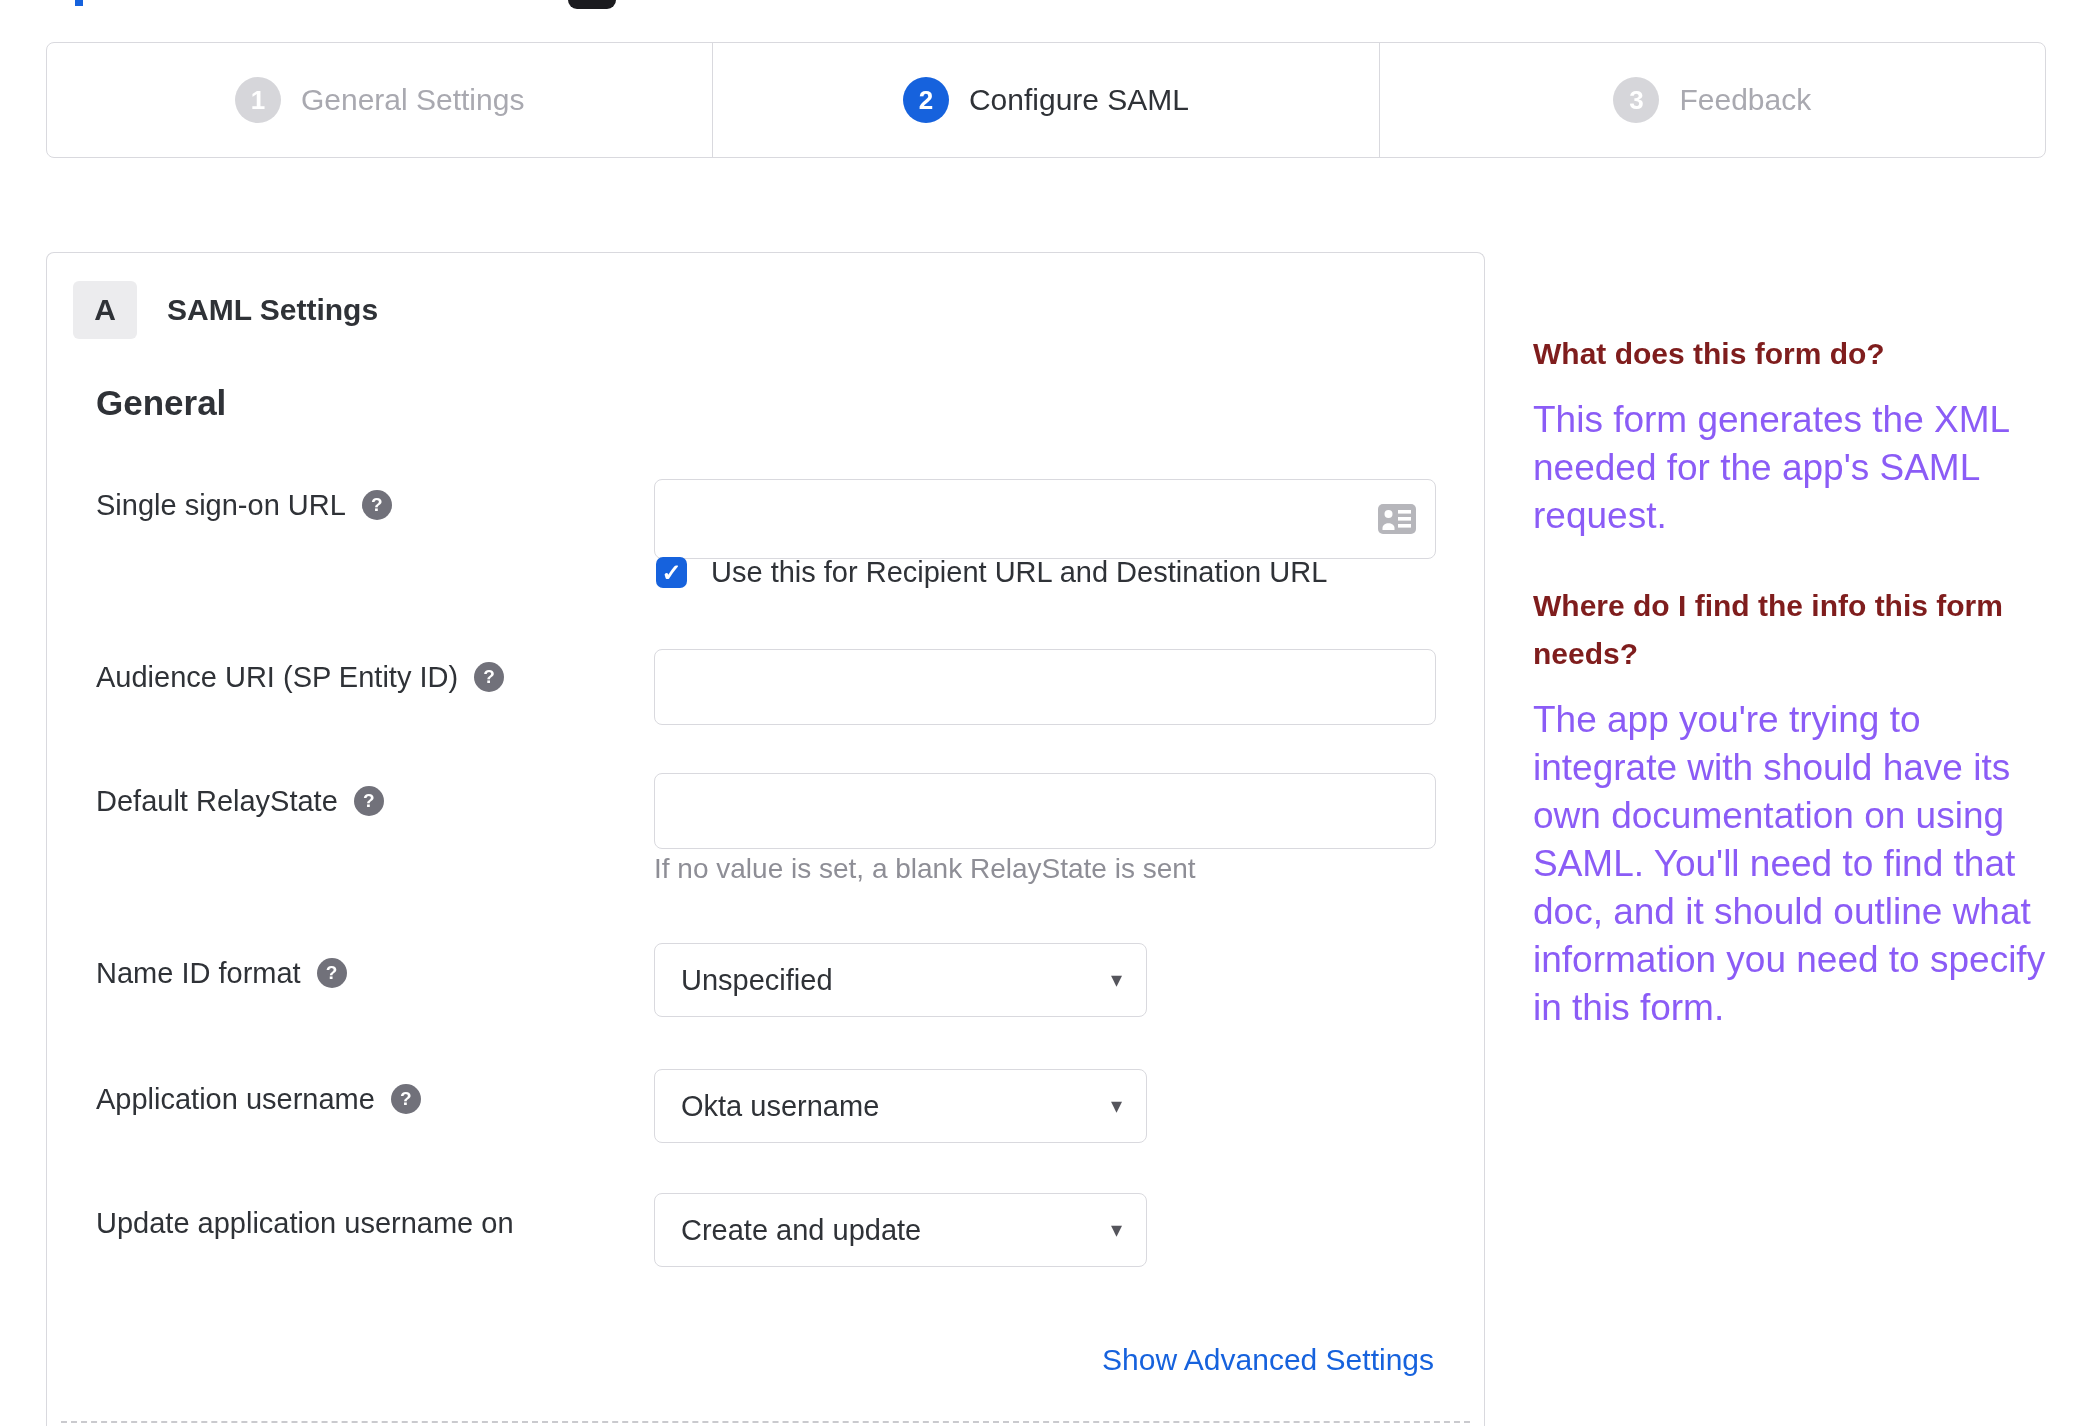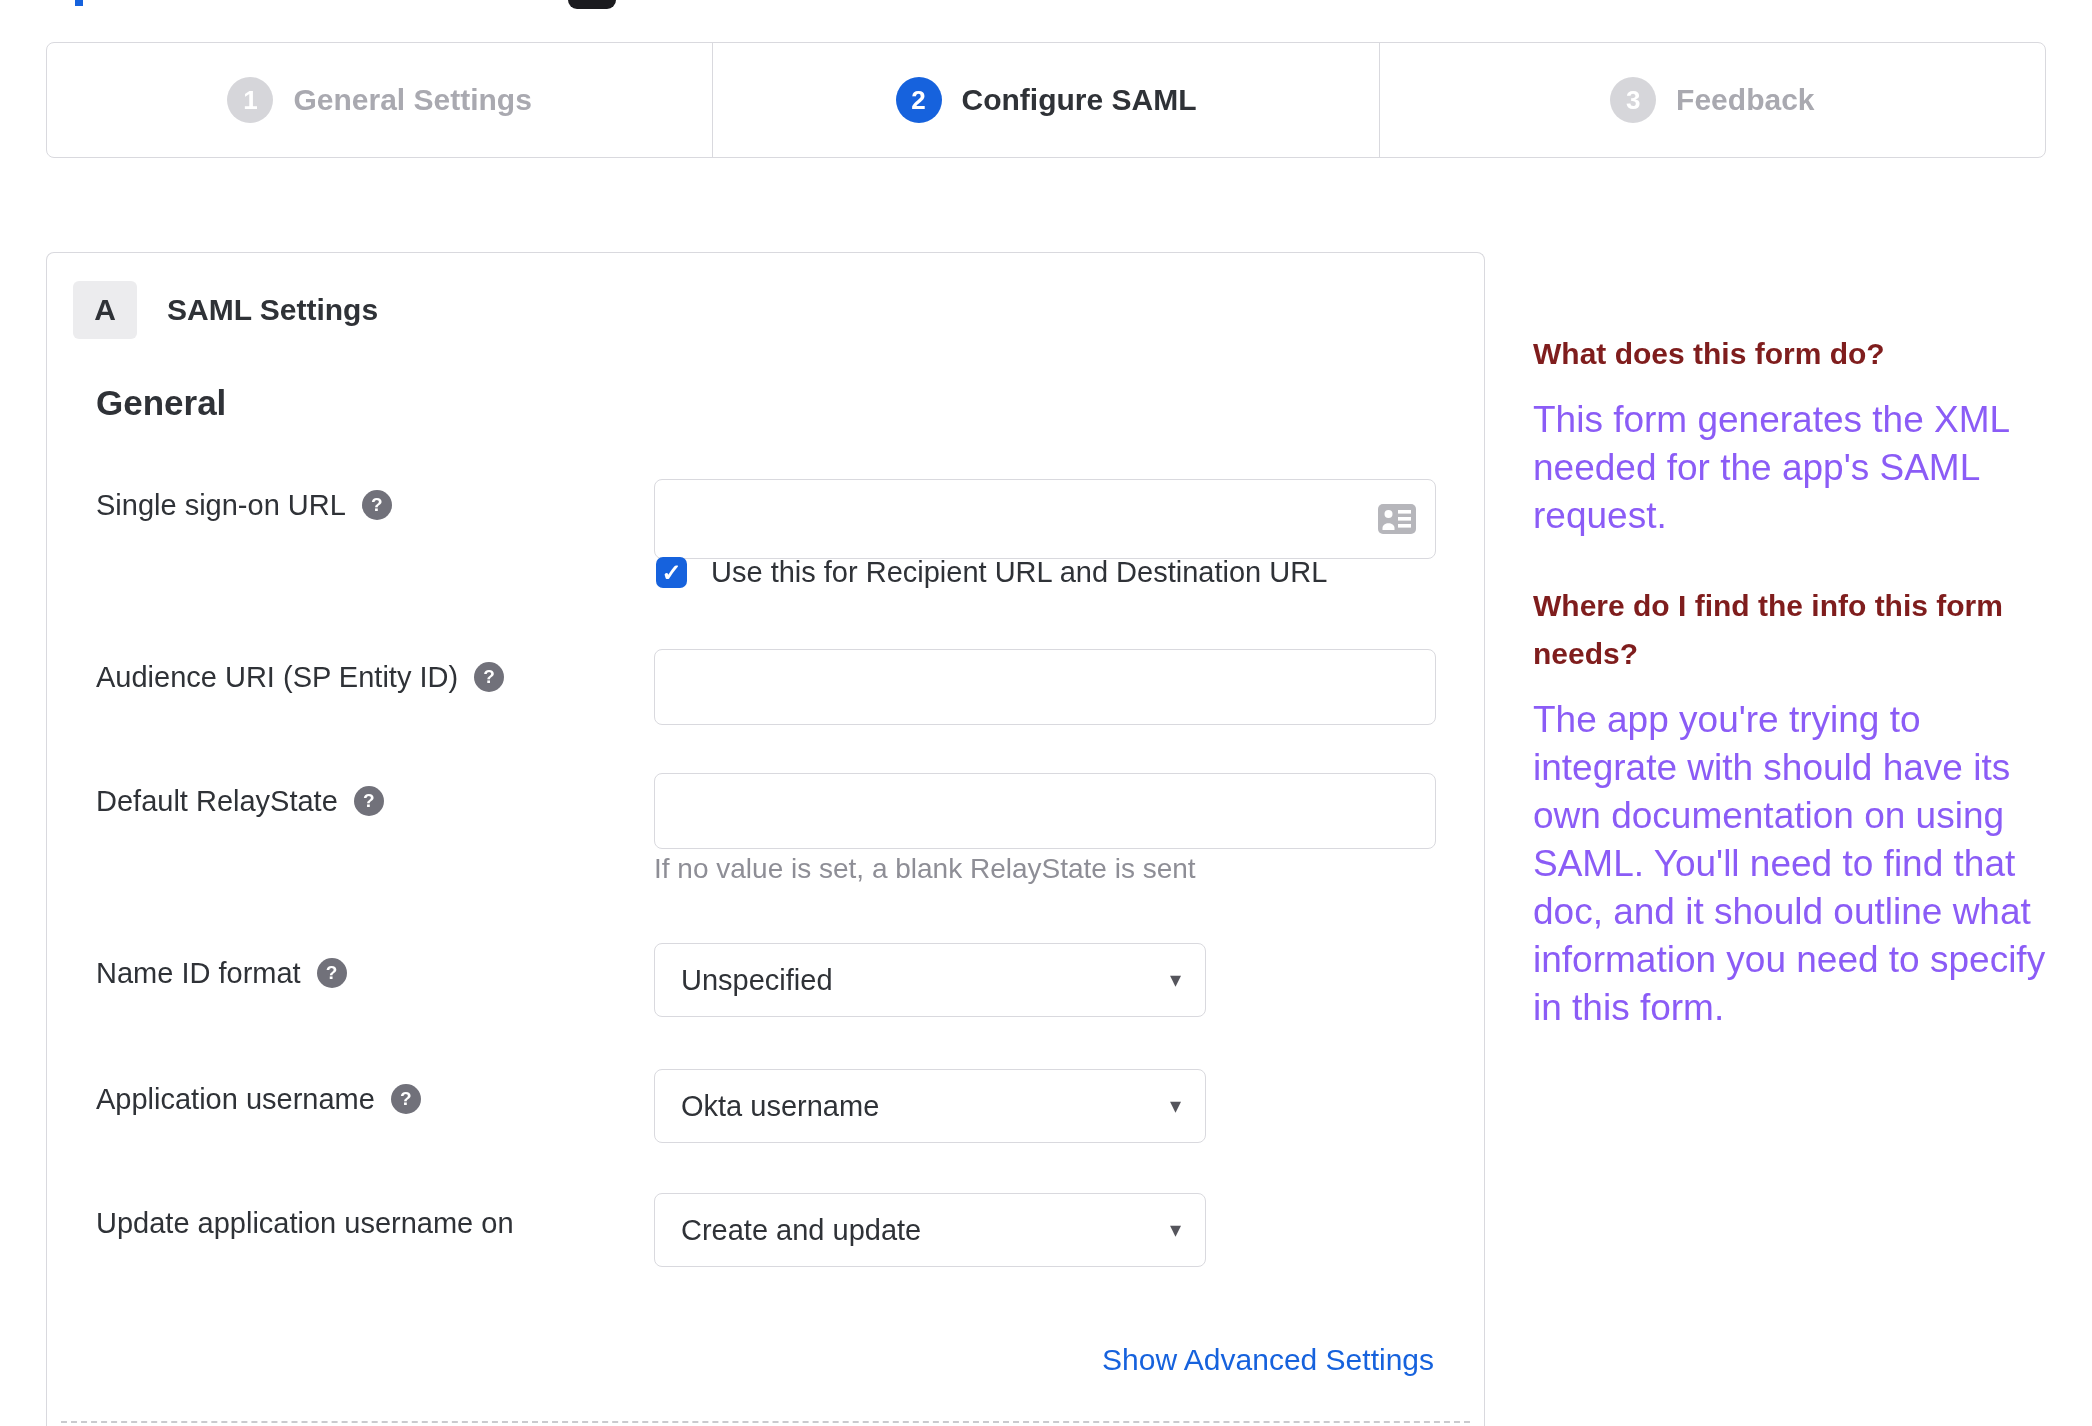--- a/index.html
+++ b/index.html
@@ -25,21 +25,21 @@
   .step {
     flex: 1 1 0; display: flex; align-items: center; justify-content: center; gap: 20px;
   }
   .step + .step { border-left: 1px solid #d9d9de; }
   .step-circle {
     width: 46px; height: 46px; border-radius: 50%;
     background: #d6d6da; color: #ffffff;
     display: flex; align-items: center; justify-content: center;
     font-size: 26px; font-weight: bold;
   }
-  .step-label { font-size: 30px; font-weight: bold; color: #a9a9b0; }
+  .step-label { font-size: 30px; font-weight: normal; color: #a9a9b0; }
   .step.active .step-circle { background: #1662dd; }
   .step.active .step-label { color: #2f3237; }
 
   
   .panel {
     position: absolute; left: 46px; top: 252px; width: 1439px; height: 1174px;
     background: #fff; border: 1px solid #d9d9de; border-bottom: none;
     border-radius: 8px 8px 0 0;
   }
   .panel-header {
@@ -93,21 +93,21 @@
     color: #fff; display: flex; align-items: center; justify-content: center;
     font-size: 24px; font-weight: bold;
   }
   .checkbox-label { font-size: 29px; color: #2f3237; text-align: center; }
 
   .helper-text {
     position: absolute; left: 607px; font-size: 28px; color: #8e8e96;
   }
 
   .select {
-    position: absolute; left: 607px; width: 552px; height: 74px;
+    position: absolute; left: 607px; width: 493px; height: 74px;
     border: 1px solid #d9d9de; border-radius: 8px; background: #fff;
     display: flex; align-items: center;
     padding: 0 56px 0 26px; font-size: 29px; color: #2f3237;
     cursor: default;
   }
   .select .caret {
     position: absolute; right: 24px; top: 50%; transform: translateY(-50%);
     font-size: 22px; color: #55555c;
   }
 

